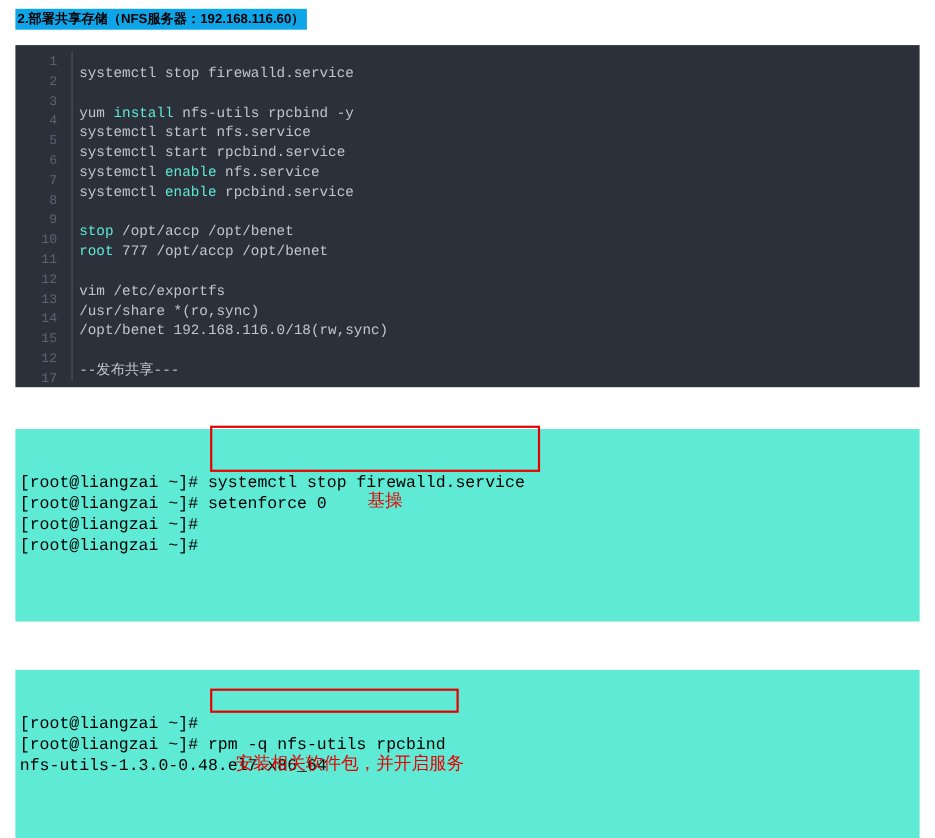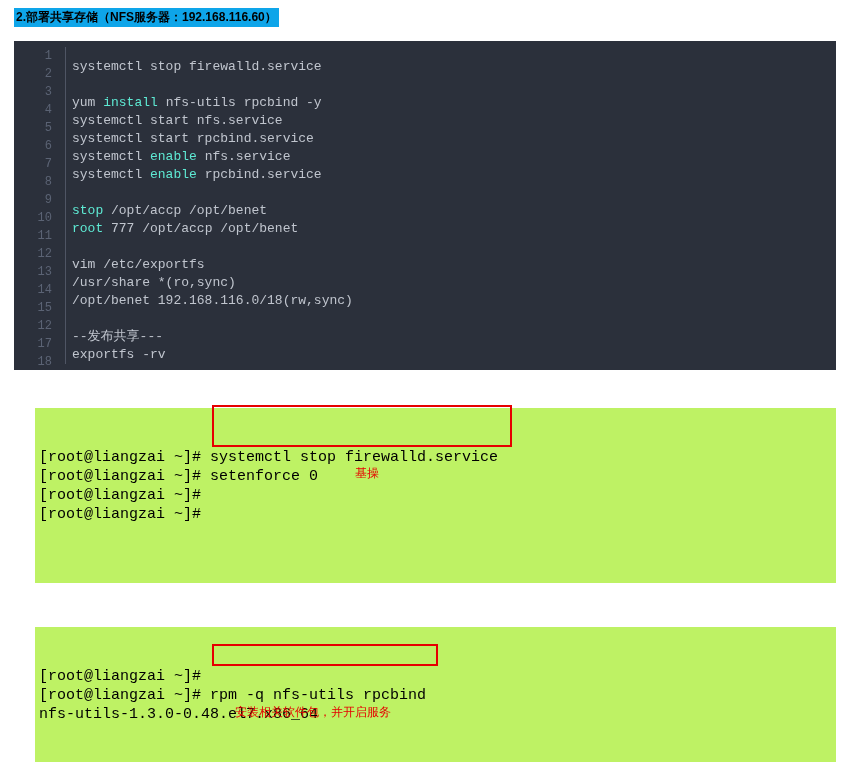--- a/index.html
+++ b/index.html
@@ -47,33 +47,32 @@
     .code-lines div { height: 18px; white-space: pre; }
     .kw { color: #5eead4; }
     .term-wrap { margin-top: 38px; }
     .term {
       font-family: Consolas, "Courier New", monospace;
       font-size: 15px;
       color: #000;
       line-height: 19px;
       position: relative;
       padding: 2px 4px;
-      background: #bef264;
+      background: #5eead4;
       white-space: pre;
-      margin-left: 21px;
     }
     .redbox {
       border: 2px solid #e60000;
       position: absolute;
       pointer-events: none;
     }
     .red-anno {
       color: #e60000;
       font-family: "Microsoft YaHei", Arial, sans-serif;
-      font-size: 12px;
+      font-size: 16px;
       position: absolute;
     }
   </style>
 </head>
 <body>
 
 
 
 <div class="section-heading">2.部署共享存储（NFS服务器：192.168.116.60）</div>
 
@@ -111,21 +110,20 @@
       <div>systemctl <span class="kw">enable</span> rpcbind.service</div>
       <div></div>
       <div><span class="kw">stop</span> /opt/accp /opt/benet</div>
       <div><span class="kw">root</span> 777 /opt/accp /opt/benet</div>
       <div></div>
       <div>vim /etc/exportfs</div>
       <div>/usr/share *(ro,sync)</div>
       <div>/opt/benet 192.168.116.0/18(rw,sync)</div>
       <div></div>
       <div>--发布共享---</div>
-      <div>exportfs -rv</div>
     </div>
 </div>
 
 <div class="term-wrap">
   <div class="term" id="term1">
     <div>[root@liangzai ~]# systemctl stop firewalld.service</div><div>[root@liangzai ~]# setenforce 0</div><div>[root@liangzai ~]#</div><div>[root@liangzai ~]#</div><div class="redbox" style="left:177px; top:-3px; width:300px; height:42px;"></div>
     <div class="red-anno" style="left:320px; top:56px;">基操</div>
   </div>
 
   <div class="term" id="term2" style="margin-top:44px;">

